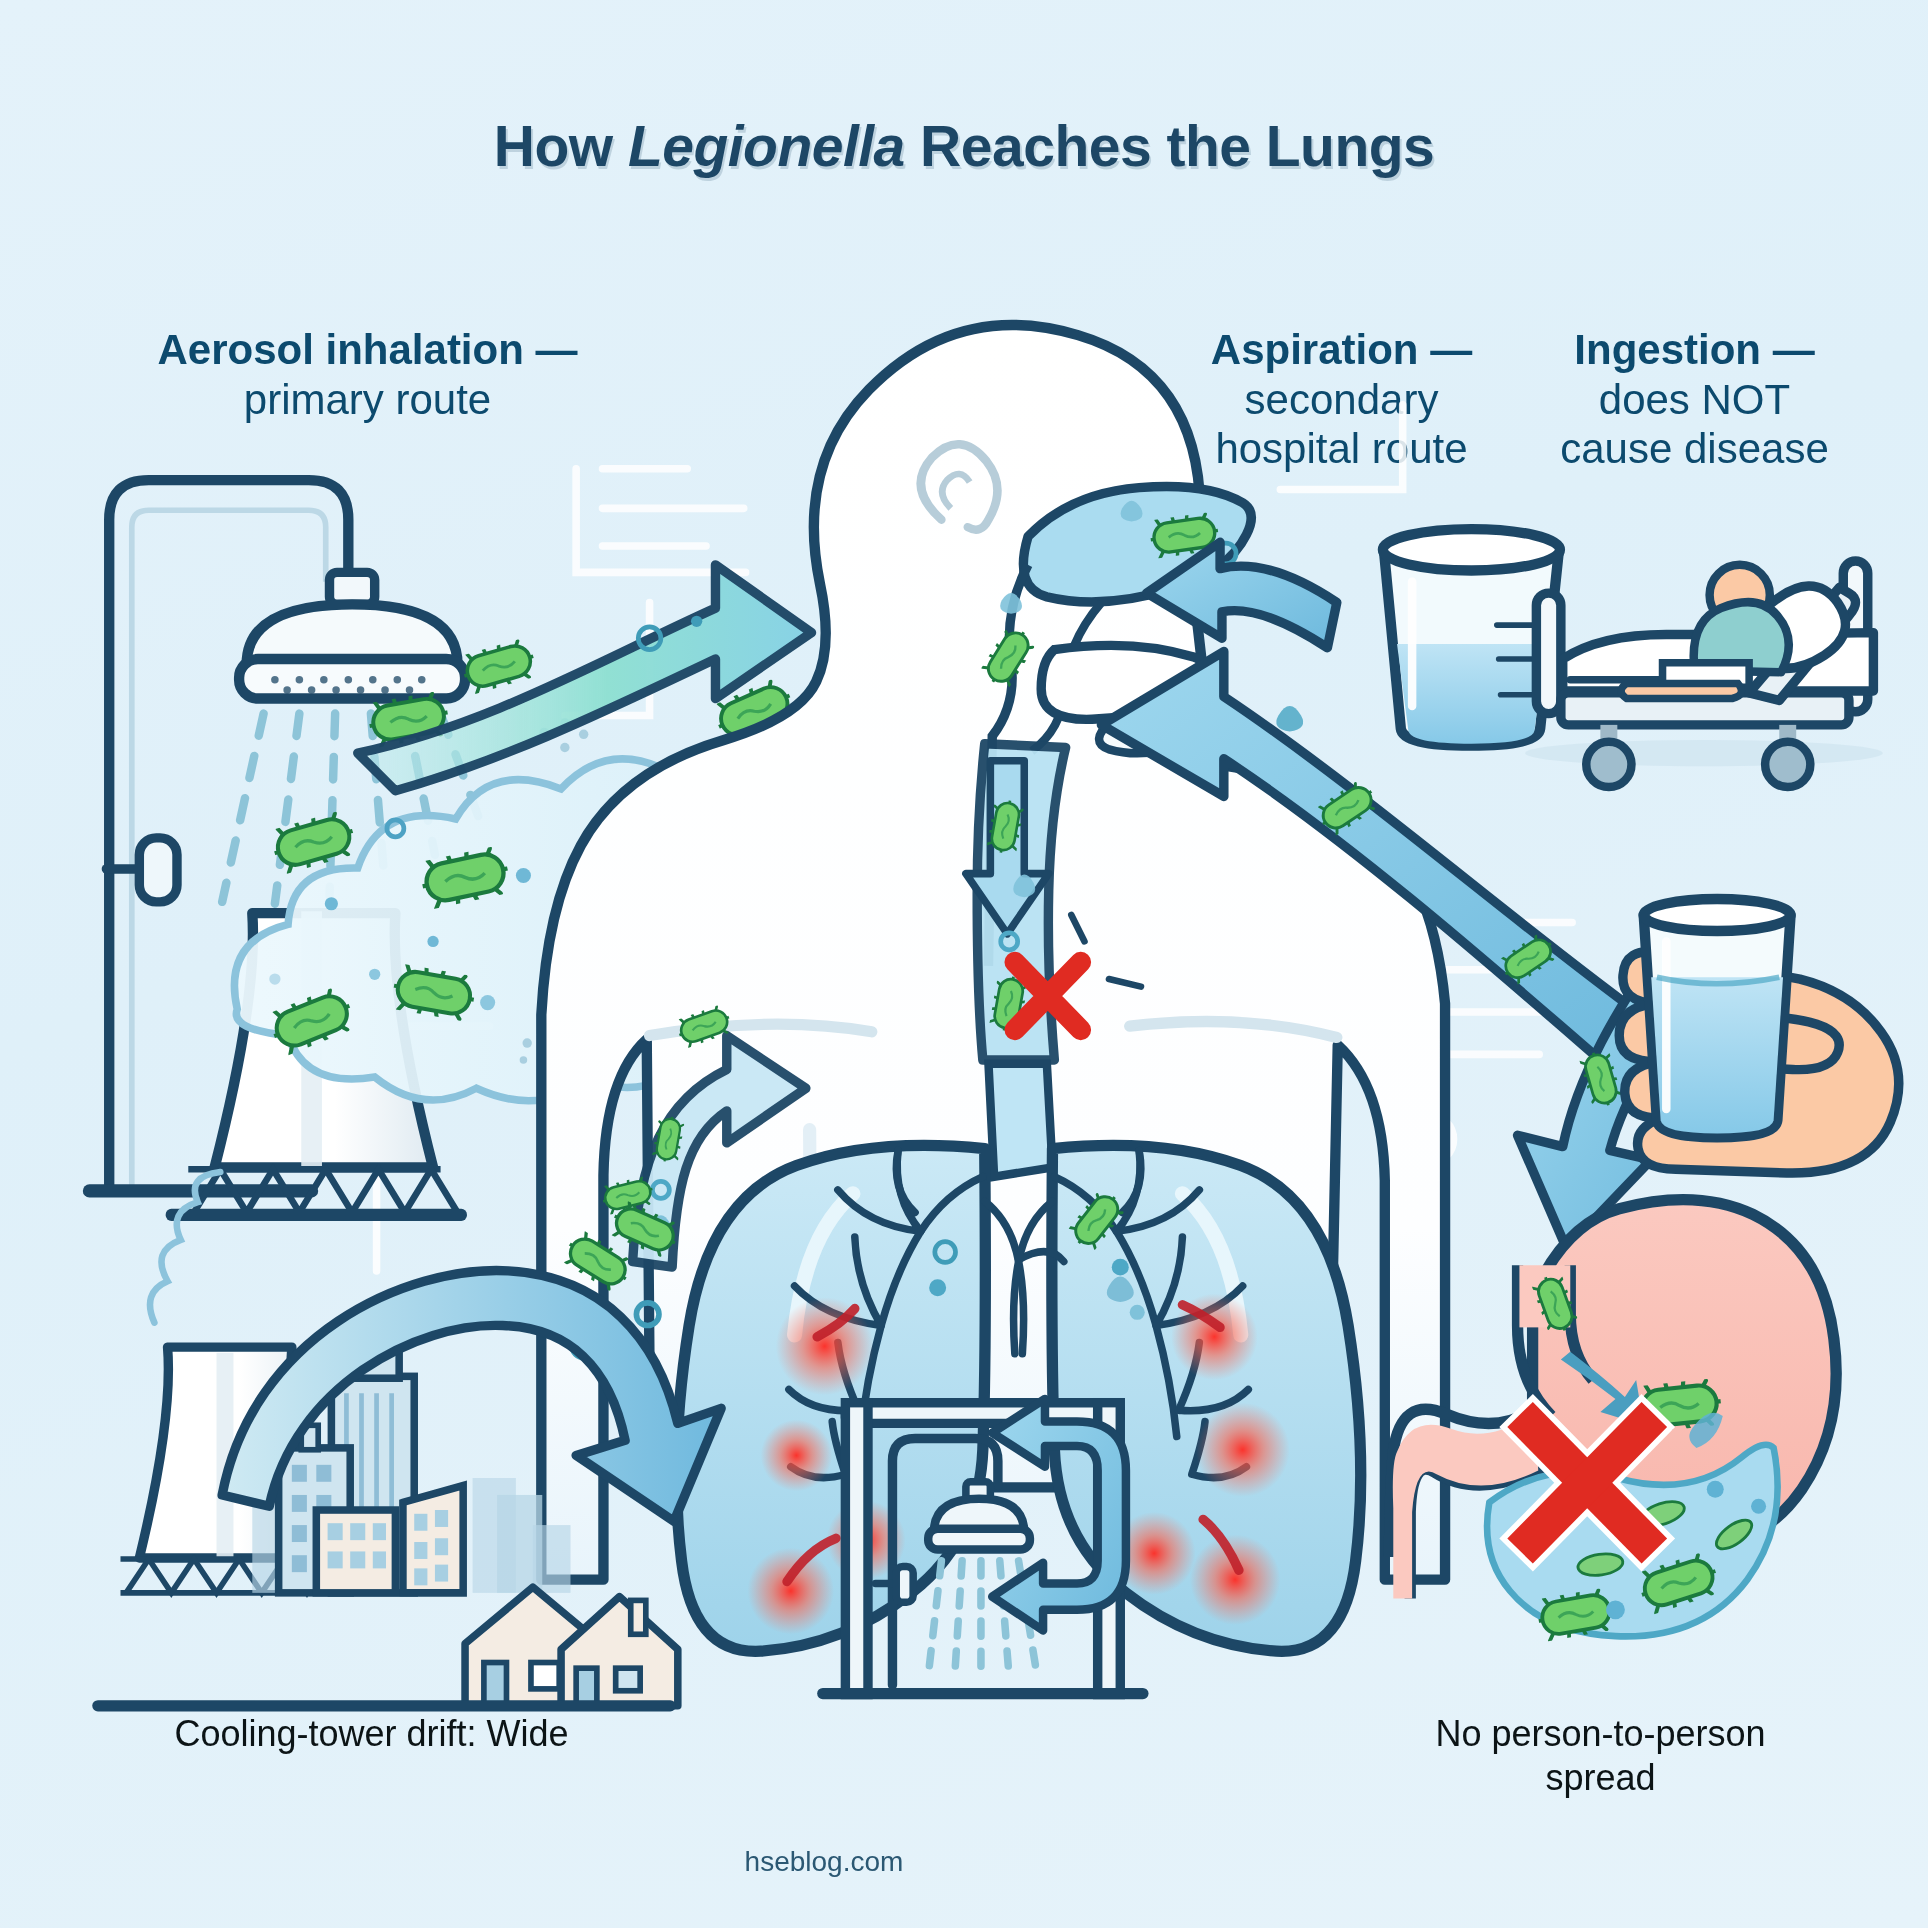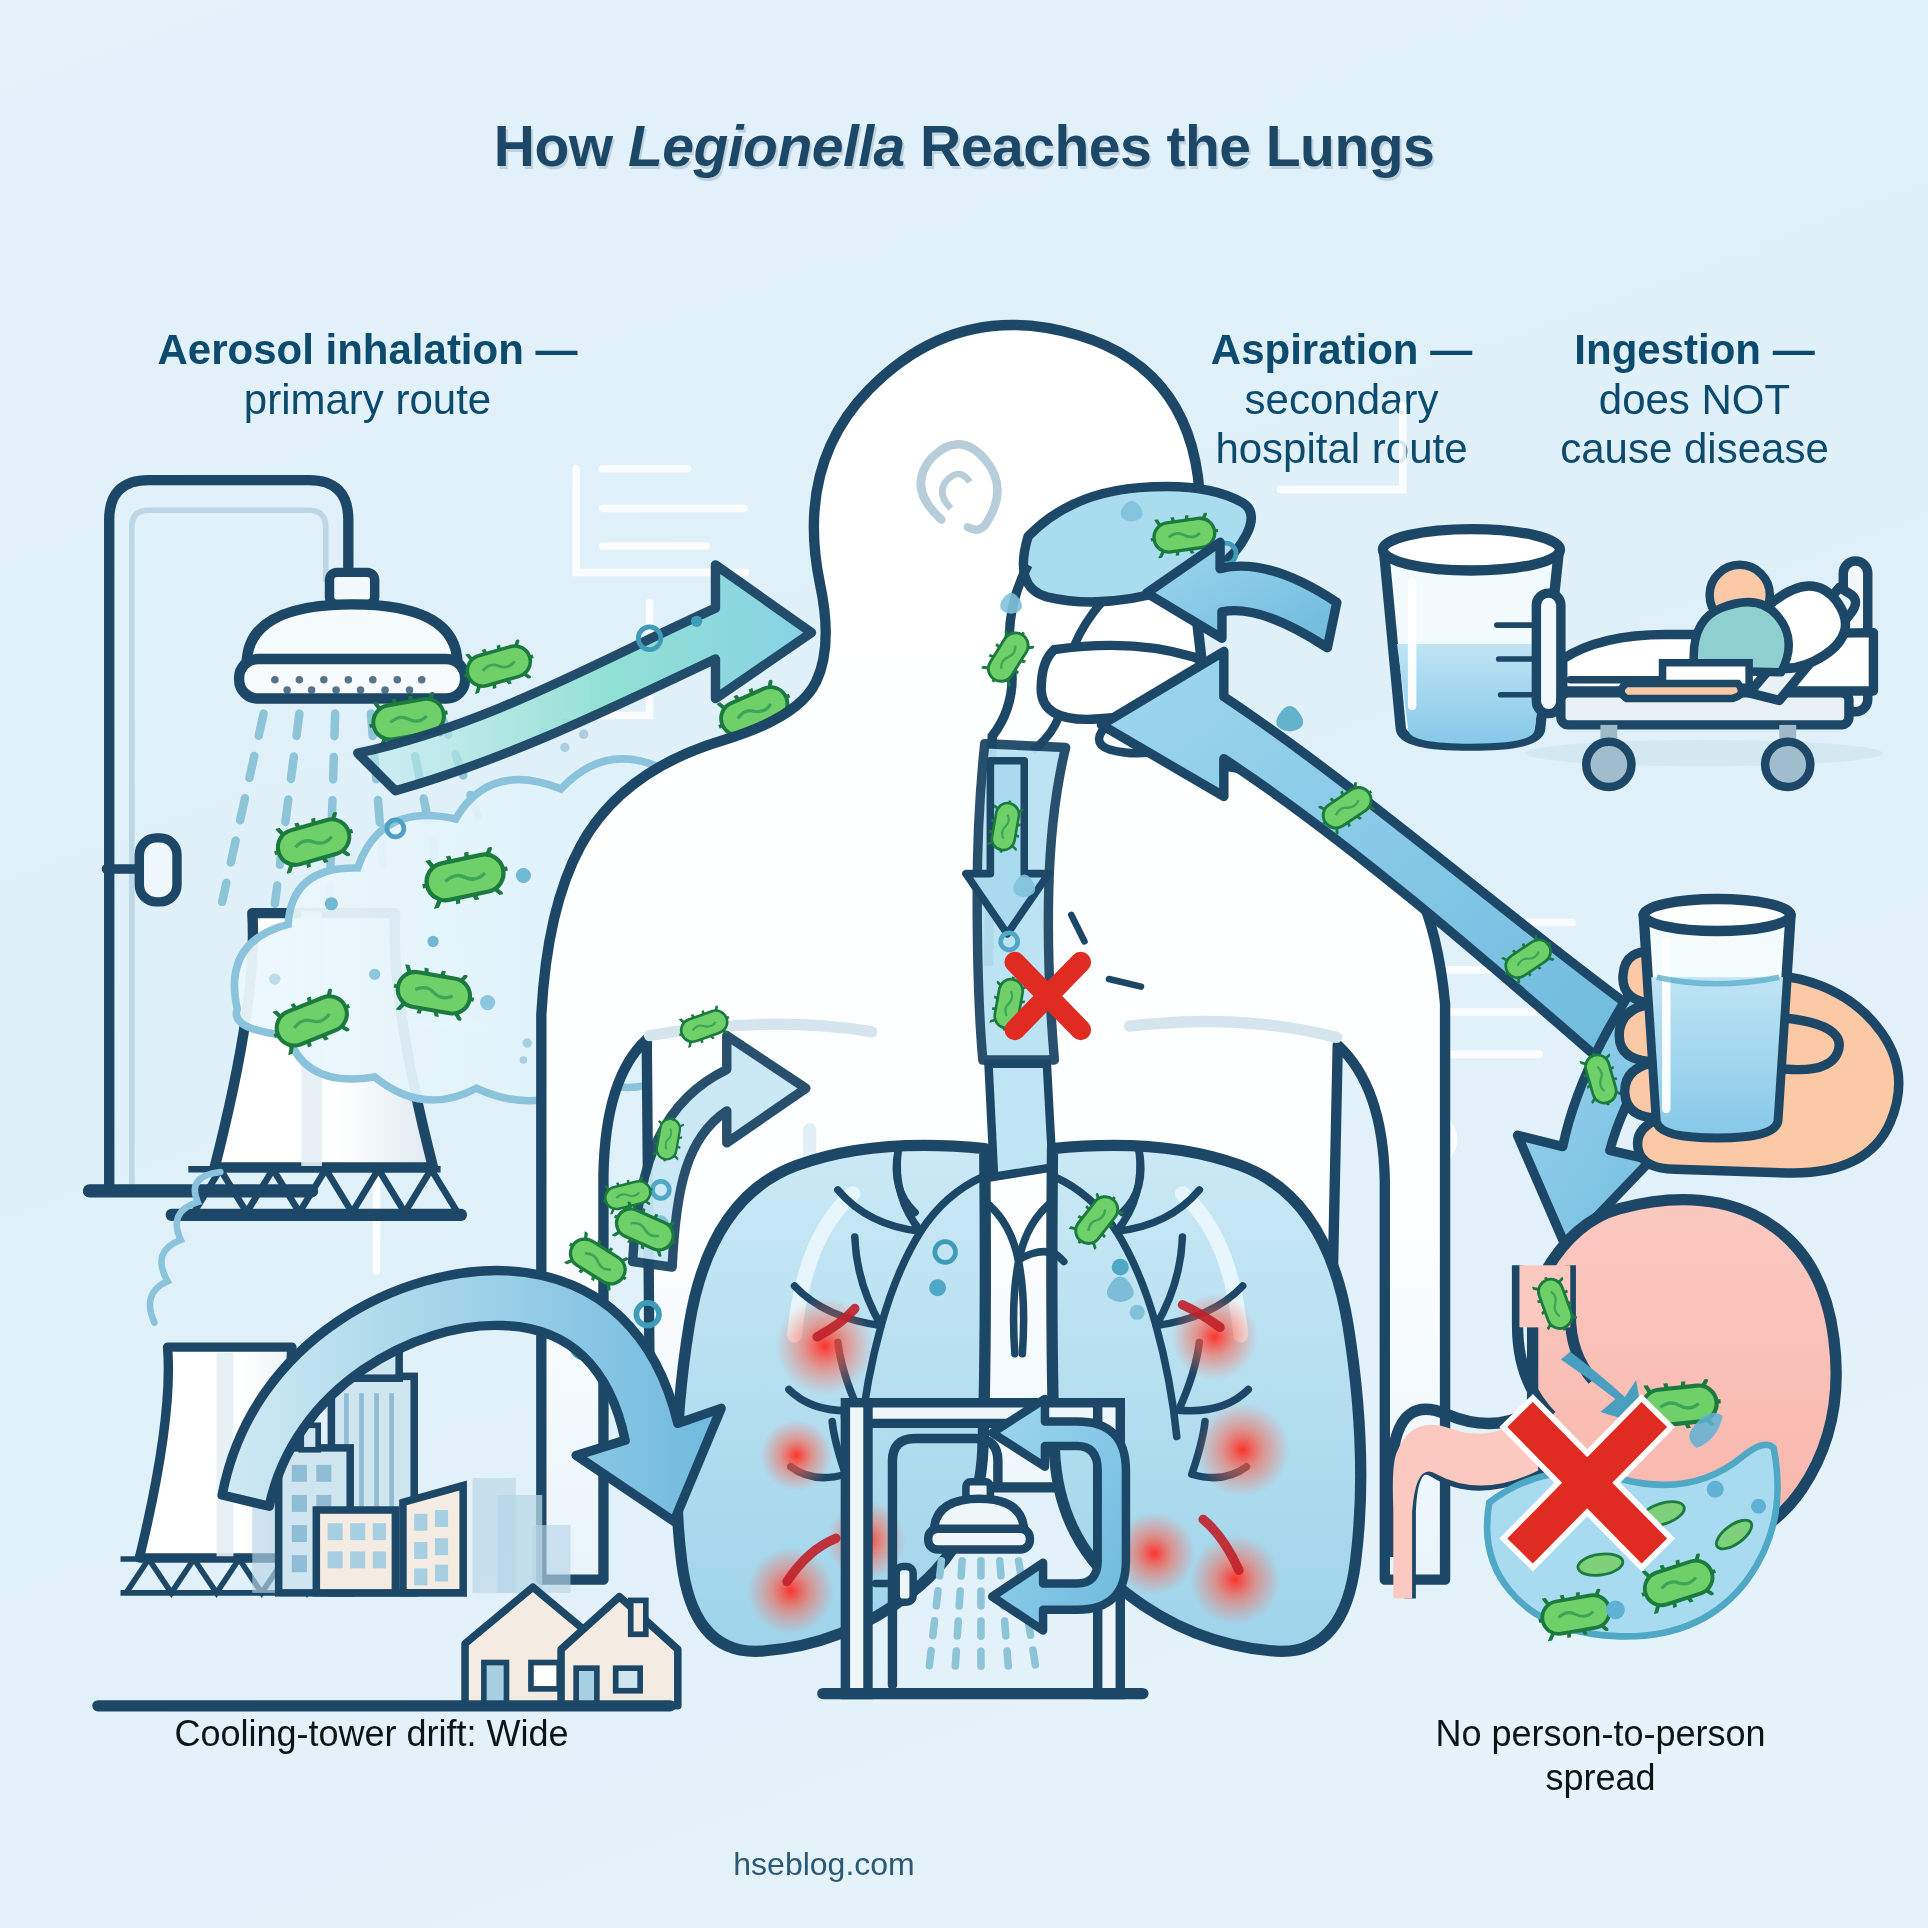--- a/index.html
+++ b/index.html
@@ -31,21 +31,21 @@
   }
   .lbl b{font-weight:bold;display:block;}
   .lbl span{font-weight:normal;}
   .cap{
     position:absolute;text-align:center;color:#0c1416;
     font-size:36px;line-height:1.22;
   }
   .cap b{font-weight:normal;}
   .footer{
     position:absolute;left:0;width:1648px;top:1846px;
-    text-align:center;color:#2b5873;font-size:32px;
+    text-align:center;color:#2b5873;font-size:28px;
   }
   svg{display:block;}
   .svgfull{position:absolute;left:0;top:0;width:1928px;height:1928px;pointer-events:none;}
 </style>
 </head>
 <body>
 
 <div id="stage">
   <div class="bg"></div>
 

